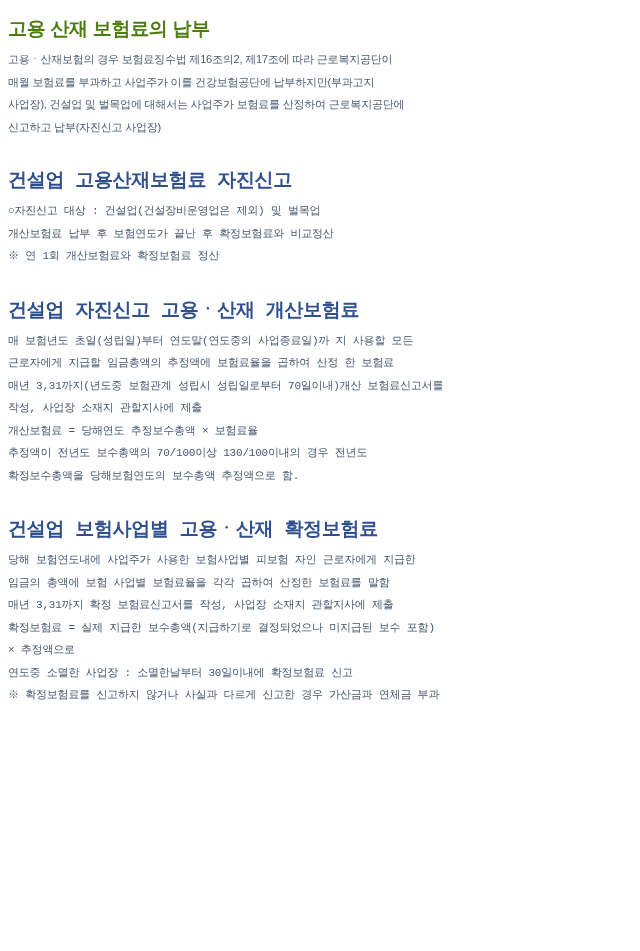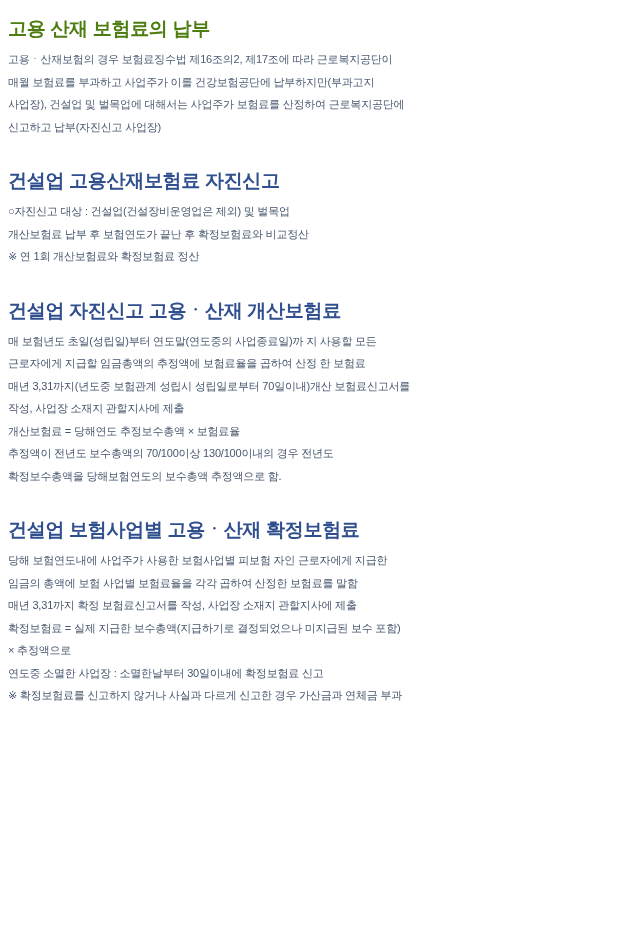--- a/index.html
+++ b/index.html
@@ -40,21 +40,21 @@
     font-size: 11px;
     line-height: 22.5px;
     color: #46566e;
     margin: 0;
     letter-spacing: -0.2px;
   }
   .para + .para {
     margin-top: 0px;
   }
   .sec-1 .para { color: #4a5a72; }
-  .sec-gap-top { margin-top: 30px; }
+  .sec-gap-top { margin-top: 30px; font-family: Liberation Mono, monospace; }
 </style>
 </head>
 <body>
 
 <div class="page">
 
   <div class="section sec-1">
     <h1 class="section-title first">고용 산재 보험료의 납부</h1>
     <p class="para">고용ㆍ산재보험의 경우 보험료징수법 제16조의2, 제17조에 따라 근로복지공단이</p>
     <p class="para">매월 보험료를 부과하고 사업주가 이를 건강보험공단에 납부하지만(부과고지</p>

